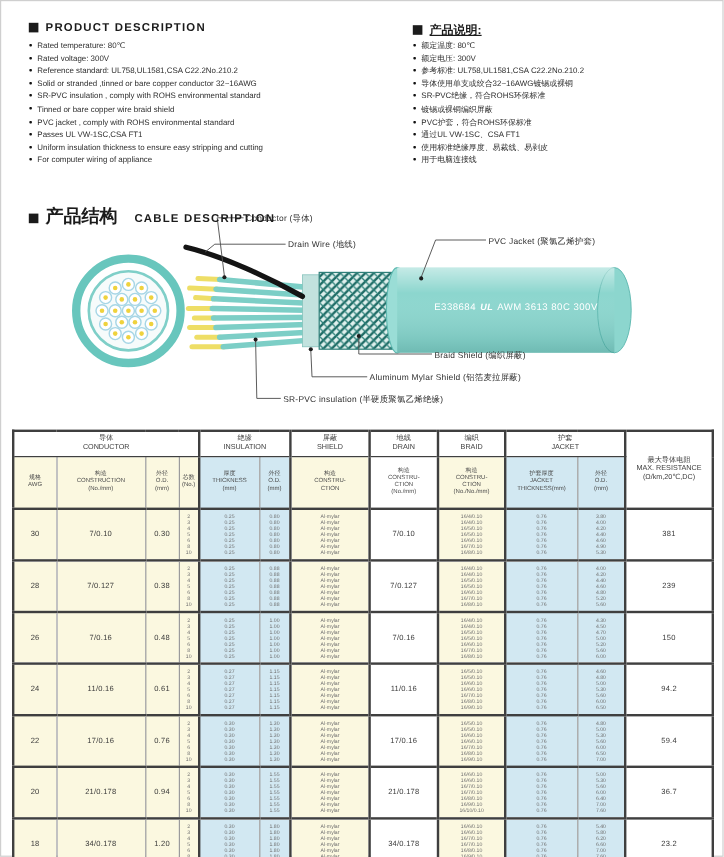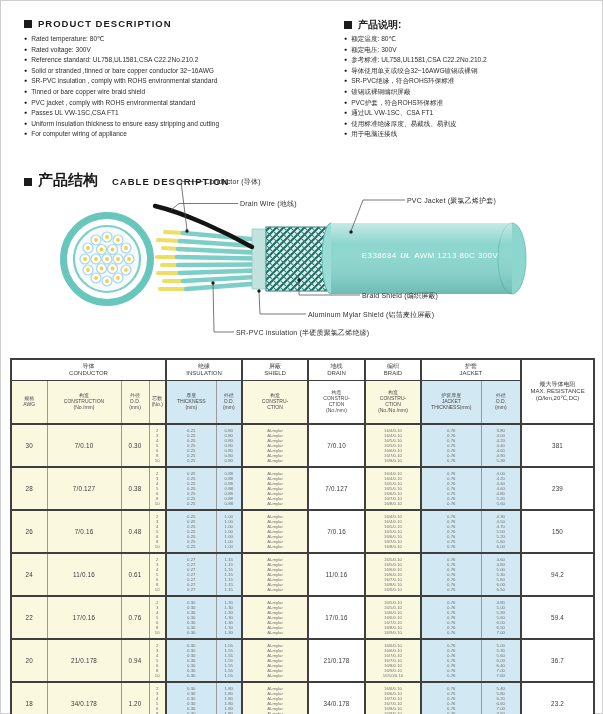--- a/index.html
+++ b/index.html
@@ -38,21 +38,21 @@
 </style>
 </head>
 <body>
 
 <div class="page-frame"></div>
 
 <div class="sec-title" style="left:24px;top:18px;">
   <span class="sq"></span><span style="letter-spacing:1px;">PRODUCT DESCRIPTION</span>
 </div>
 <div class="sec-title" style="left:344px;top:18px;">
-  <span class="sq"></span><span style="font-size:10px;">产品说明:</span>
+  <span class="sq"></span><span style="font-size:10px;text-decoration:underline;">产品说明:</span>
 </div>
 
 <div class="desc" style="left:24px;width:305px;">
   <ul>
       <li>Rated temperature: 80℃</li>
       <li>Rated voltage: 300V</li>
       <li>Reference standard: UL758,UL1581,CSA C22.2No.210.2</li>
       <li>Solid or stranded ,tinned or bare copper conductor 32~16AWG</li>
       <li>SR-PVC insulation , comply with ROHS environmental standard</li>
       <li>Tinned or bare copper wire braid shield</li>
@@ -204,21 +204,21 @@
 <div class="dlabel" style="left:205px;top:177px;">Conductor (导体)</div>
 <div class="dlabel" style="left:240px;top:199px;">Drain Wire (地线)</div>
 <div class="dlabel" style="left:407px;top:196px;">PVC Jacket (聚氯乙烯护套)</div>
 <div class="dlabel" style="left:362px;top:291px;">Braid Shield (编织屏蔽)</div>
 <div class="dlabel" style="left:308px;top:310px;">Aluminum Mylar Shield (铝箔麦拉屏蔽)</div>
 <div class="dlabel" style="left:236px;top:328px;">SR-PVC insulation (半硬质聚氯乙烯绝缘)</div>
 
 <div class="cable-print">
   <span>E338684</span>
   <span class="ulm">UL</span>
-  <span>AWM 1213 80C 300V</span>
+  <span>AWM 3613 80C 300V</span>
 </div>
 
 <table class="spec">
   <colgroup>
     <col style="width:36px">
       <col style="width:74px">
       <col style="width:28px">
       <col style="width:17px">
     <col style="width:50px">
       <col style="width:26px">

